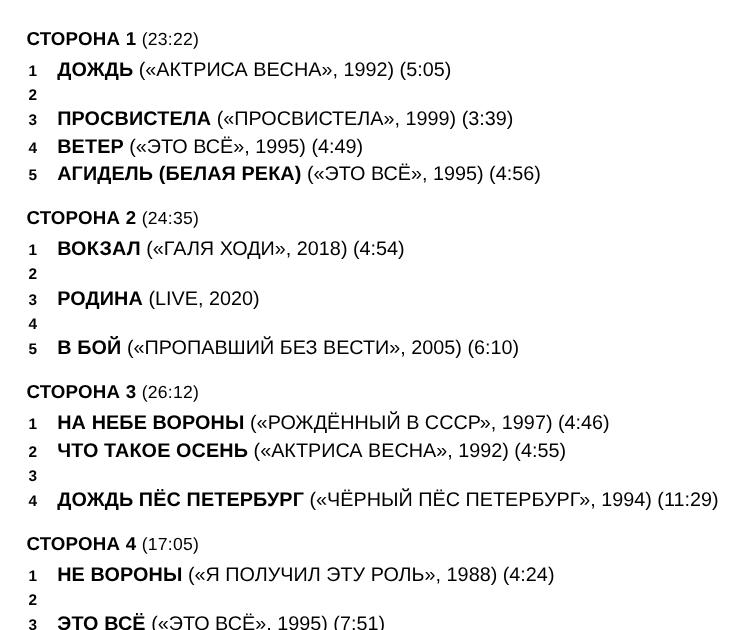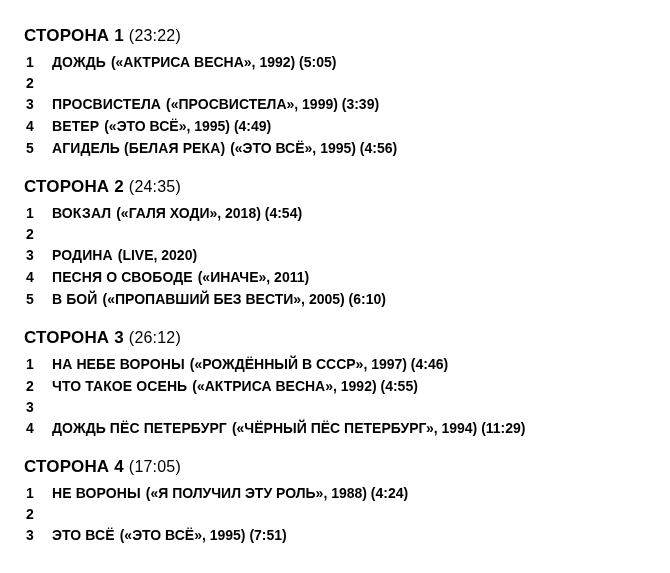--- a/index.html
+++ b/index.html
@@ -45,27 +45,27 @@
   }
   .track-num {
     width: 28px;
     flex: 0 0 28px;
     font-size: 14px;
     font-weight: bold;
     padding-left: 2px;
     box-sizing: border-box;
   }
   .track-title {
-    font-size: 14px;
+    font-size: 18px;
     font-weight: bold;
     letter-spacing: 0.1px;
   }
   .track-meta {
-    font-size: 14px;
-    font-weight: bold;
+    font-size: 18px;
+    font-weight: normal;
     margin-left: 5px;
   }
 </style>
 </head>
 <body>
 
 <div class="tracklist">
     <div class="side-block">
       <div class="side-header"><span>СТОРОНА 1</span> <span class="side-duration">(23:22)</span></div>
       <div class="track-row">
@@ -96,21 +96,20 @@
       </div>
       <div class="track-row">
         <span class="track-num">2</span>
       </div>
       <div class="track-row">
         <span class="track-num">3</span>
         <span><span class="track-title">РОДИНА</span><span class="track-meta">(LIVE, 2020)</span></span>
       </div>
       <div class="track-row">
         <span class="track-num">4</span>
-        <span><span class="track-title">ПЕСНЯ О СВОБОДЕ</span><span class="track-meta">(«ИНАЧЕ», 2011)</span></span>
       </div>
       <div class="track-row">
         <span class="track-num">5</span>
         <span><span class="track-title">В БОЙ</span><span class="track-meta">(«ПРОПАВШИЙ БЕЗ ВЕСТИ», 2005) (6:10)</span></span>
       </div>
     </div>
     <div class="side-block">
       <div class="side-header"><span>СТОРОНА 3</span> <span class="side-duration">(26:12)</span></div>
       <div class="track-row">
         <span class="track-num">1</span>

